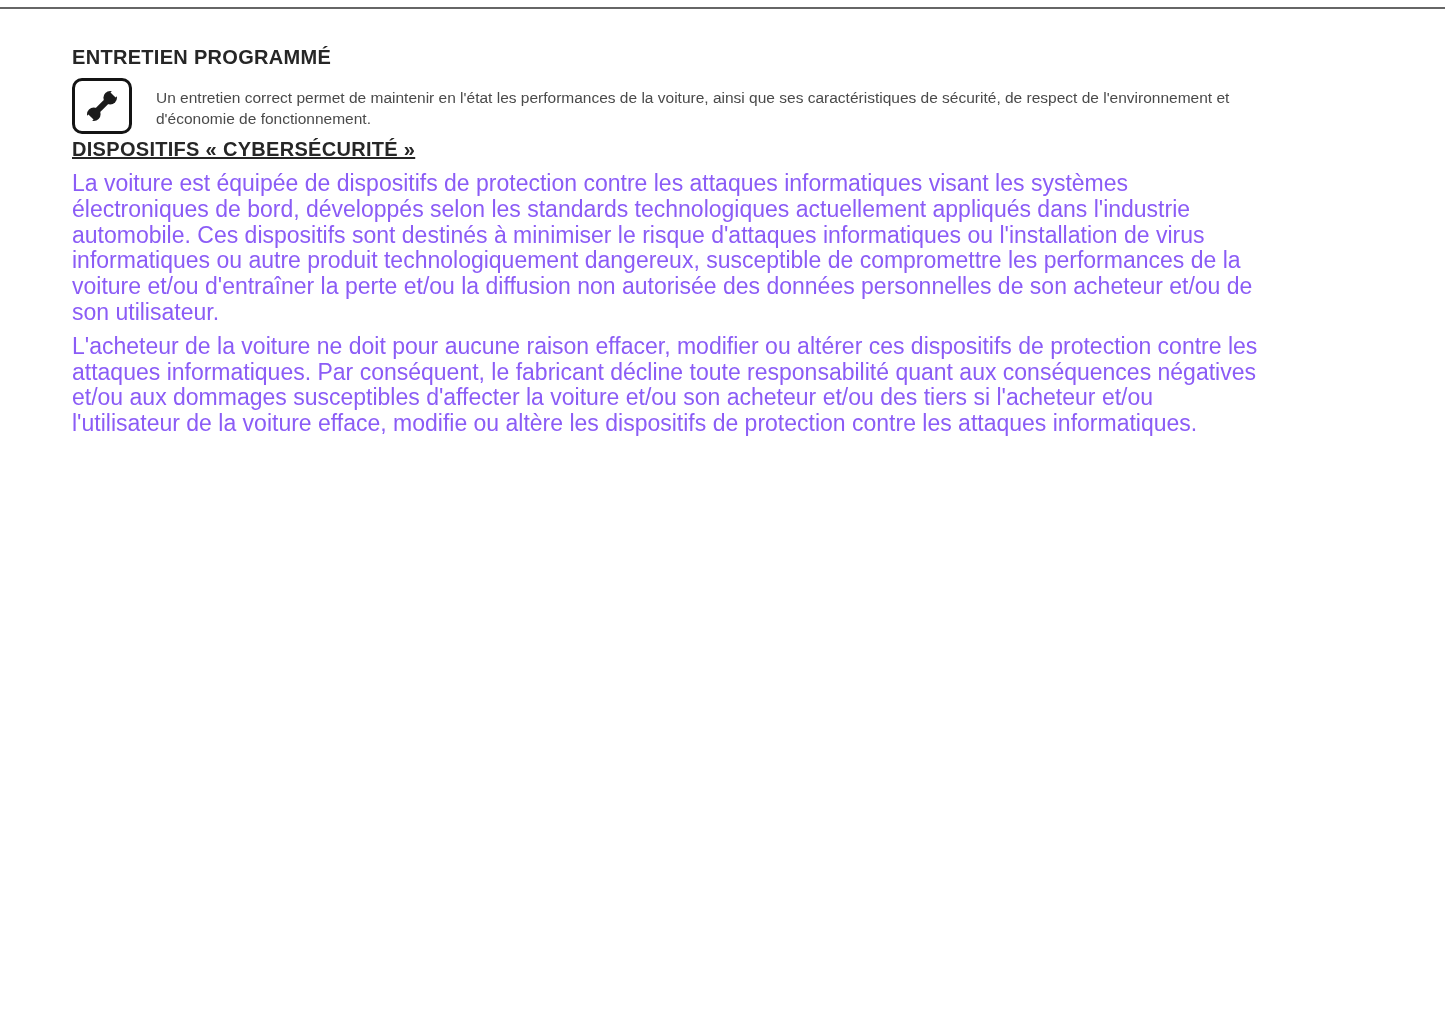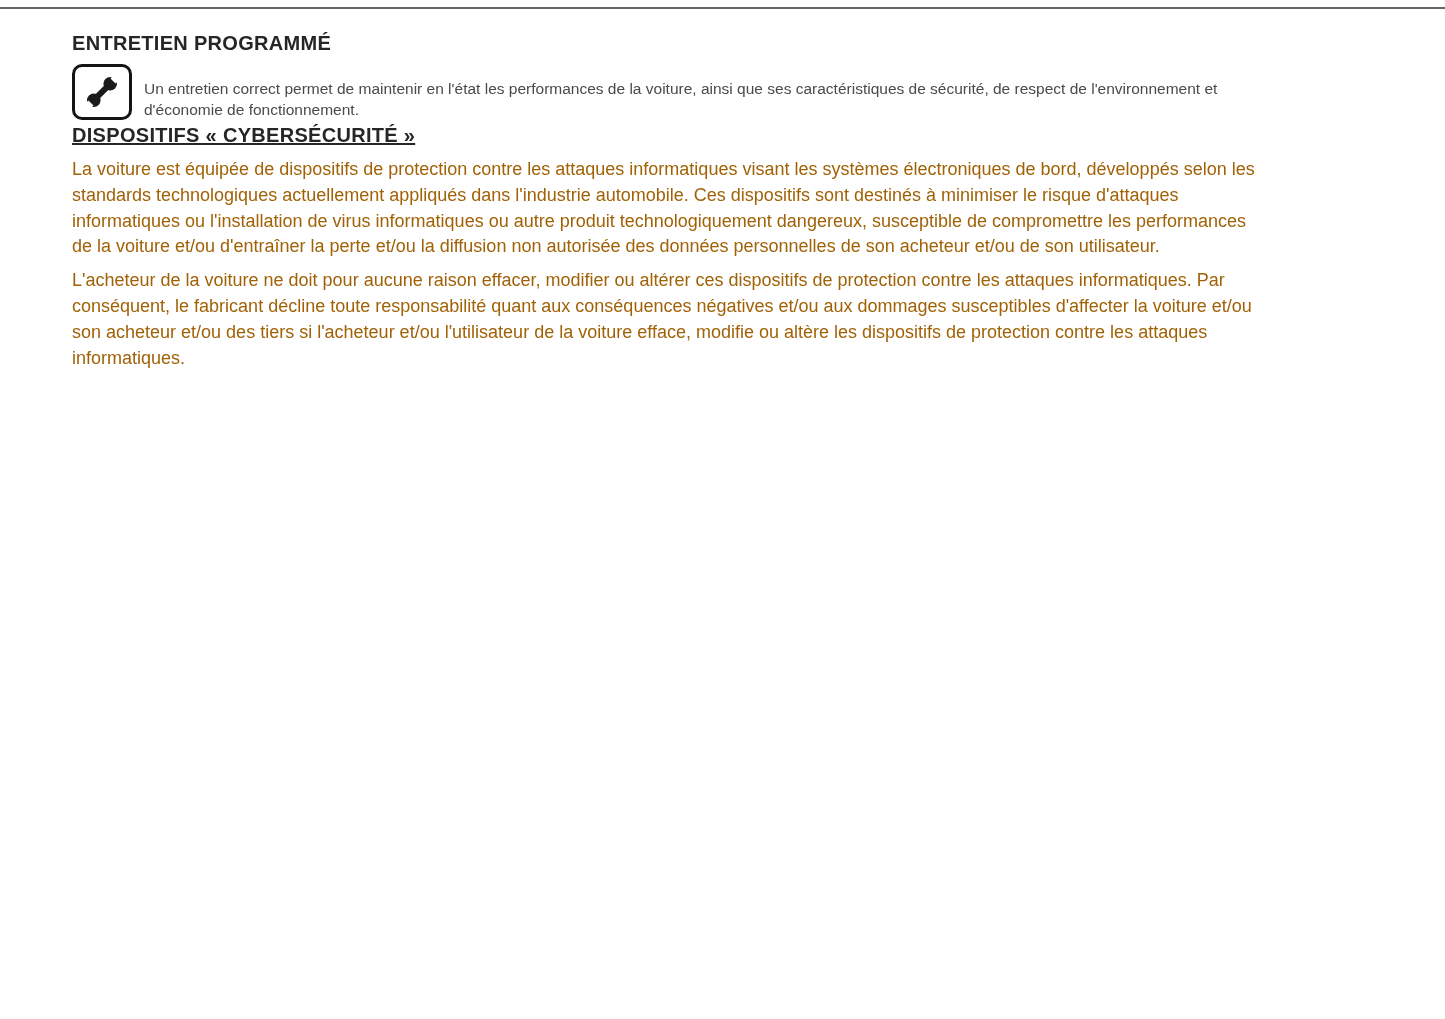--- a/index.html
+++ b/index.html
@@ -16,34 +16,34 @@
     position: absolute;
     top: 7px;
     left: 0;
     width: 100%;
     height: 2px;
     background: #666666;
   }
   .content {
     position: absolute;
     left: 72px;
-    top: 32px;
+    top: 46px;
     width: 1190px;
   }
   .section-title {
     font-size: 20px;
     font-weight: bold;
     color: #262626;
     letter-spacing: 0.3px;
     margin: 0 0 9px 0;
   }
   .icon-note {
     display: flex;
-    align-items: flex-end;
-    gap: 12px;
+    align-items: center;
+    gap: 24px;
     margin: 0 0 4px 0;
   }
   .icon-box {
     flex: 0 0 auto;
     width: 60px;
     height: 56px;
     border: 3px solid #141414;
     border-radius: 10px;
     display: flex;
     align-items: center;
@@ -56,23 +56,23 @@
     line-height: 21px;
     color: #4a4a4a;
     max-width: 1080px;
   }
   .cyber-title {
     margin-top: 4px;
     margin-bottom: 10px;
     text-decoration: underline;
   }
   .body-paragraph {
-    font-size: 18px;
+    font-size: 23px;
     line-height: 25.8px;
-    color: #a16207;
+    color: #8b5cf6;
     margin: 0 0 8px 0;
     max-width: 1188px;
   }
 </style>
 </head>
 <body>
 
 <div class="top-rule"></div>
 
 <div class="content">

